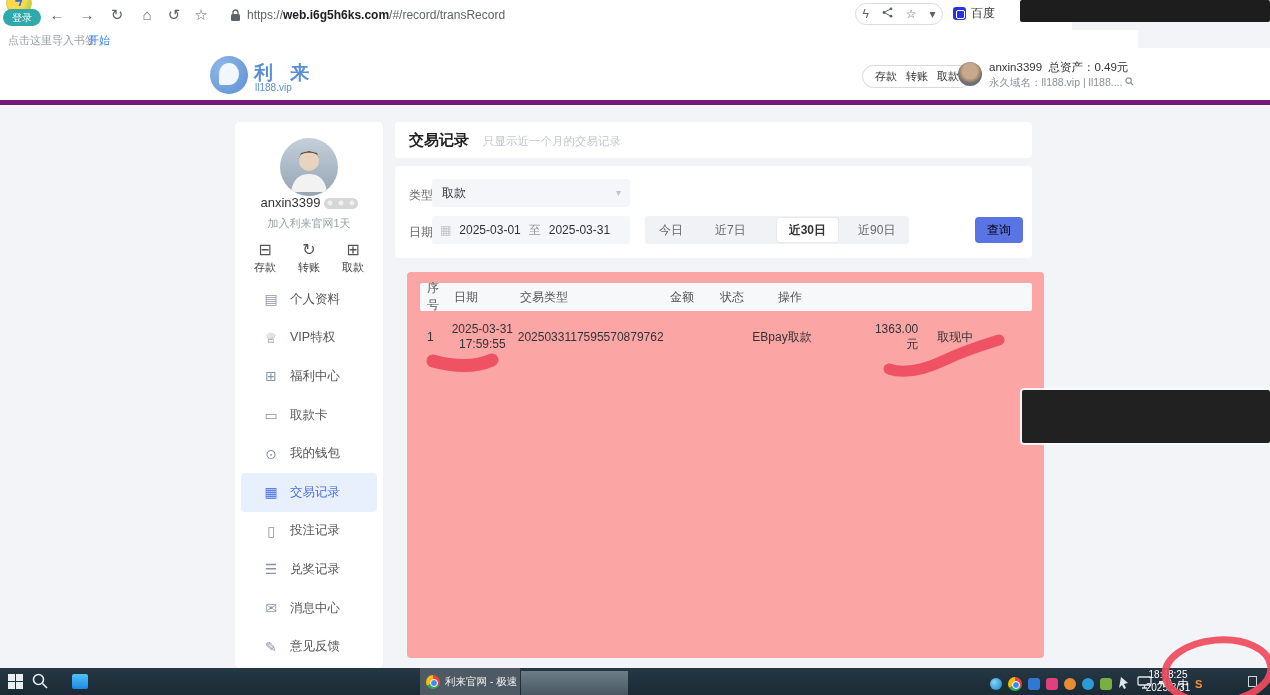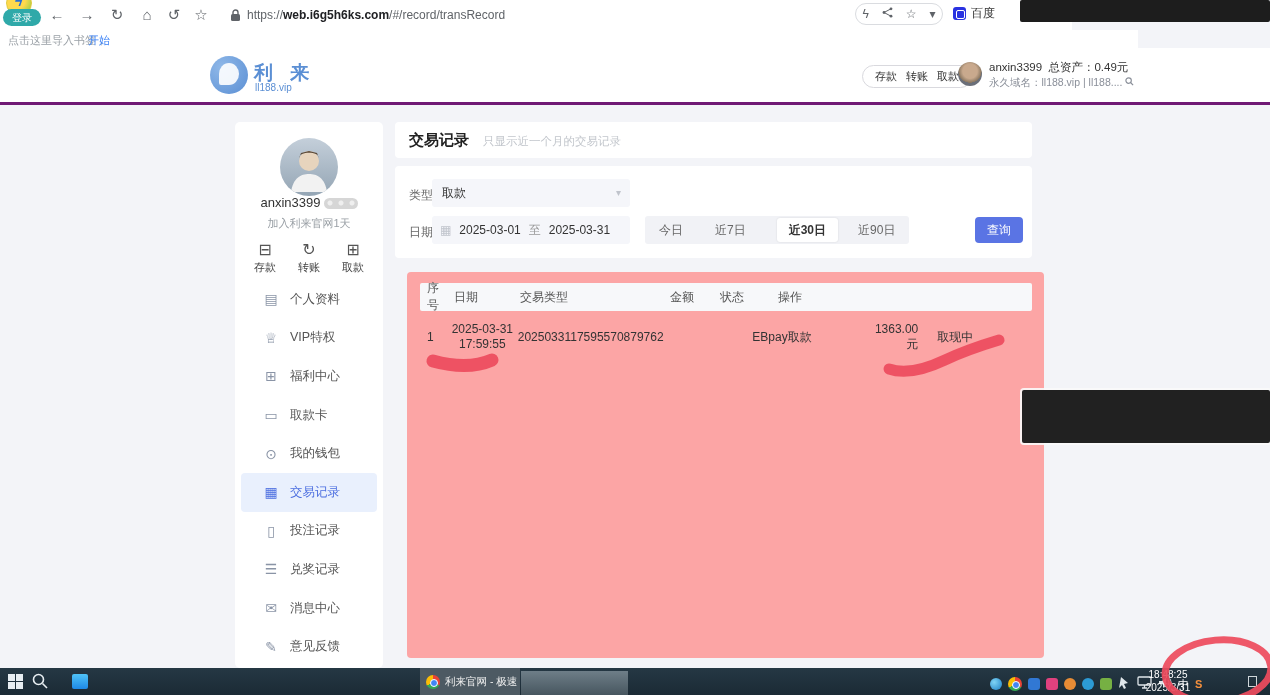--- a/index.html
+++ b/index.html
@@ -22,21 +22,21 @@
   .baidu-btn { position:absolute; left:953px; top:5px; display:flex; align-items:center; gap:5px; font-size:12px; color:#333; }
   .baidu-ico { width:13px; height:13px; background:#2932e1; border-radius:3px; position:relative; }
   .baidu-ico::after { content:""; position:absolute; left:3px; top:3px; width:7px; height:7px;
     border:1px solid #fff; border-radius:2px; }
   .blackbox-top { position:absolute; left:1020px; top:0; width:250px; height:22px; background:#1d1d1d; border-radius:2px; }
   .bm-row { position:absolute; left:0; top:30px; width:1138px; height:18px; background:#fff; font-size:11px; }
   .bm-hint { position:absolute; left:8px; top:3px; color:#9aa0a6; }
   .bm-link { position:absolute; left:88px; top:3px; color:#3b82f6; }
 
   
-  .site-header { position:absolute; left:0; top:48px; width:1270px; height:57px; background:#fff; border-bottom:3px solid #701a75; }
+  .site-header { position:absolute; left:0; top:48px; width:1270px; height:57px; background:#fff; border-bottom:5px solid #701a75; }
   .logo-circle { position:absolute; left:210px; top:8px; width:38px; height:38px; border-radius:50%;
     background:radial-gradient(circle at 30% 30%, #8fb8e8, #5b8fd4); }
   .logo-circle::after { content:""; position:absolute; left:9px; top:7px; width:20px; height:22px;
     background:#fff; border-radius:50% 50% 50% 10%; opacity:.9; }
   .logo-name { position:absolute; left:254px; top:12px; font-size:19px; letter-spacing:6px; color:#5b8fd4; font-weight:bold; }
   .logo-domain { position:absolute; left:255px; top:34px; font-size:10px; color:#5b8fd4; }
   .main-nav { position:absolute; left:300px; top:0; height:57px; display:flex; align-items:center; gap:26px; }
   .main-nav span { font-size:14px; color:#333; cursor:pointer; }
   .hdr-actions { position:absolute; left:862px; top:17px; height:23px; border:1px solid #d9d9de; border-radius:12px;
     display:flex; align-items:center; gap:9px; padding:0 12px; font-size:11px; color:#333; }
@@ -78,21 +78,21 @@
   .sel-box .chev { position:absolute; right:9px; top:0; color:#c0c4cc; font-size:10px; }
   .date-box { position:absolute; left:37px; top:50px; width:198px; height:28px; background:#f5f6fa; border-radius:3px;
     display:flex; align-items:center; gap:8px; font-size:12px; color:#333; padding:0 8px; cursor:pointer; }
   .date-box .cal { color:#c0c4cc; font-size:12px; }
   .date-box .sep { color:#999; }
   .range-group { position:absolute; left:250px; top:50px; height:28px; background:#f1f2f6; border-radius:3px;
     display:flex; align-items:center; padding:2px;gap:8px; }
   .range-group span { font-size:12px; color:#666; padding:0 12px; line-height:24px; cursor:pointer; border-radius:3px; }
   .range-group span.active { background:#fff; color:#333; font-weight:bold; box-shadow:0 0 2px rgba(0,0,0,.12);margin-left:11px; }
   .query-btn { position:absolute; left:580px; top:51px; width:48px; height:26px; background:#5a74e4; border:none;
-    border-radius:4px; color:#ffffff; font-size:12px; cursor:pointer; }
+    border-radius:4px; color:#000000; font-size:12px; cursor:pointer; }
 
   .table-card { position:absolute; left:407px; top:272px; width:637px; height:386px; background:#fca5a5; border-radius:4px; }
   .thead { position:absolute; left:13px; top:11px; width:612px; height:28px; background:#f7f8fa; border-radius:2px;
     display:flex; align-items:center; font-size:12px; color:#555; }
   .trow { position:absolute; left:13px; top:39px; width:612px; height:52px; display:flex; align-items:center;
     font-size:12px; color:#333; }
   .c-seq { width:30px; padding-left:7px; }
   .c-date { width:70px; text-align:center; line-height:15px; }
   .thead .c-date { text-align:left; padding-left:4px; }
   .c-order { width:248px; padding-left:2px; }

